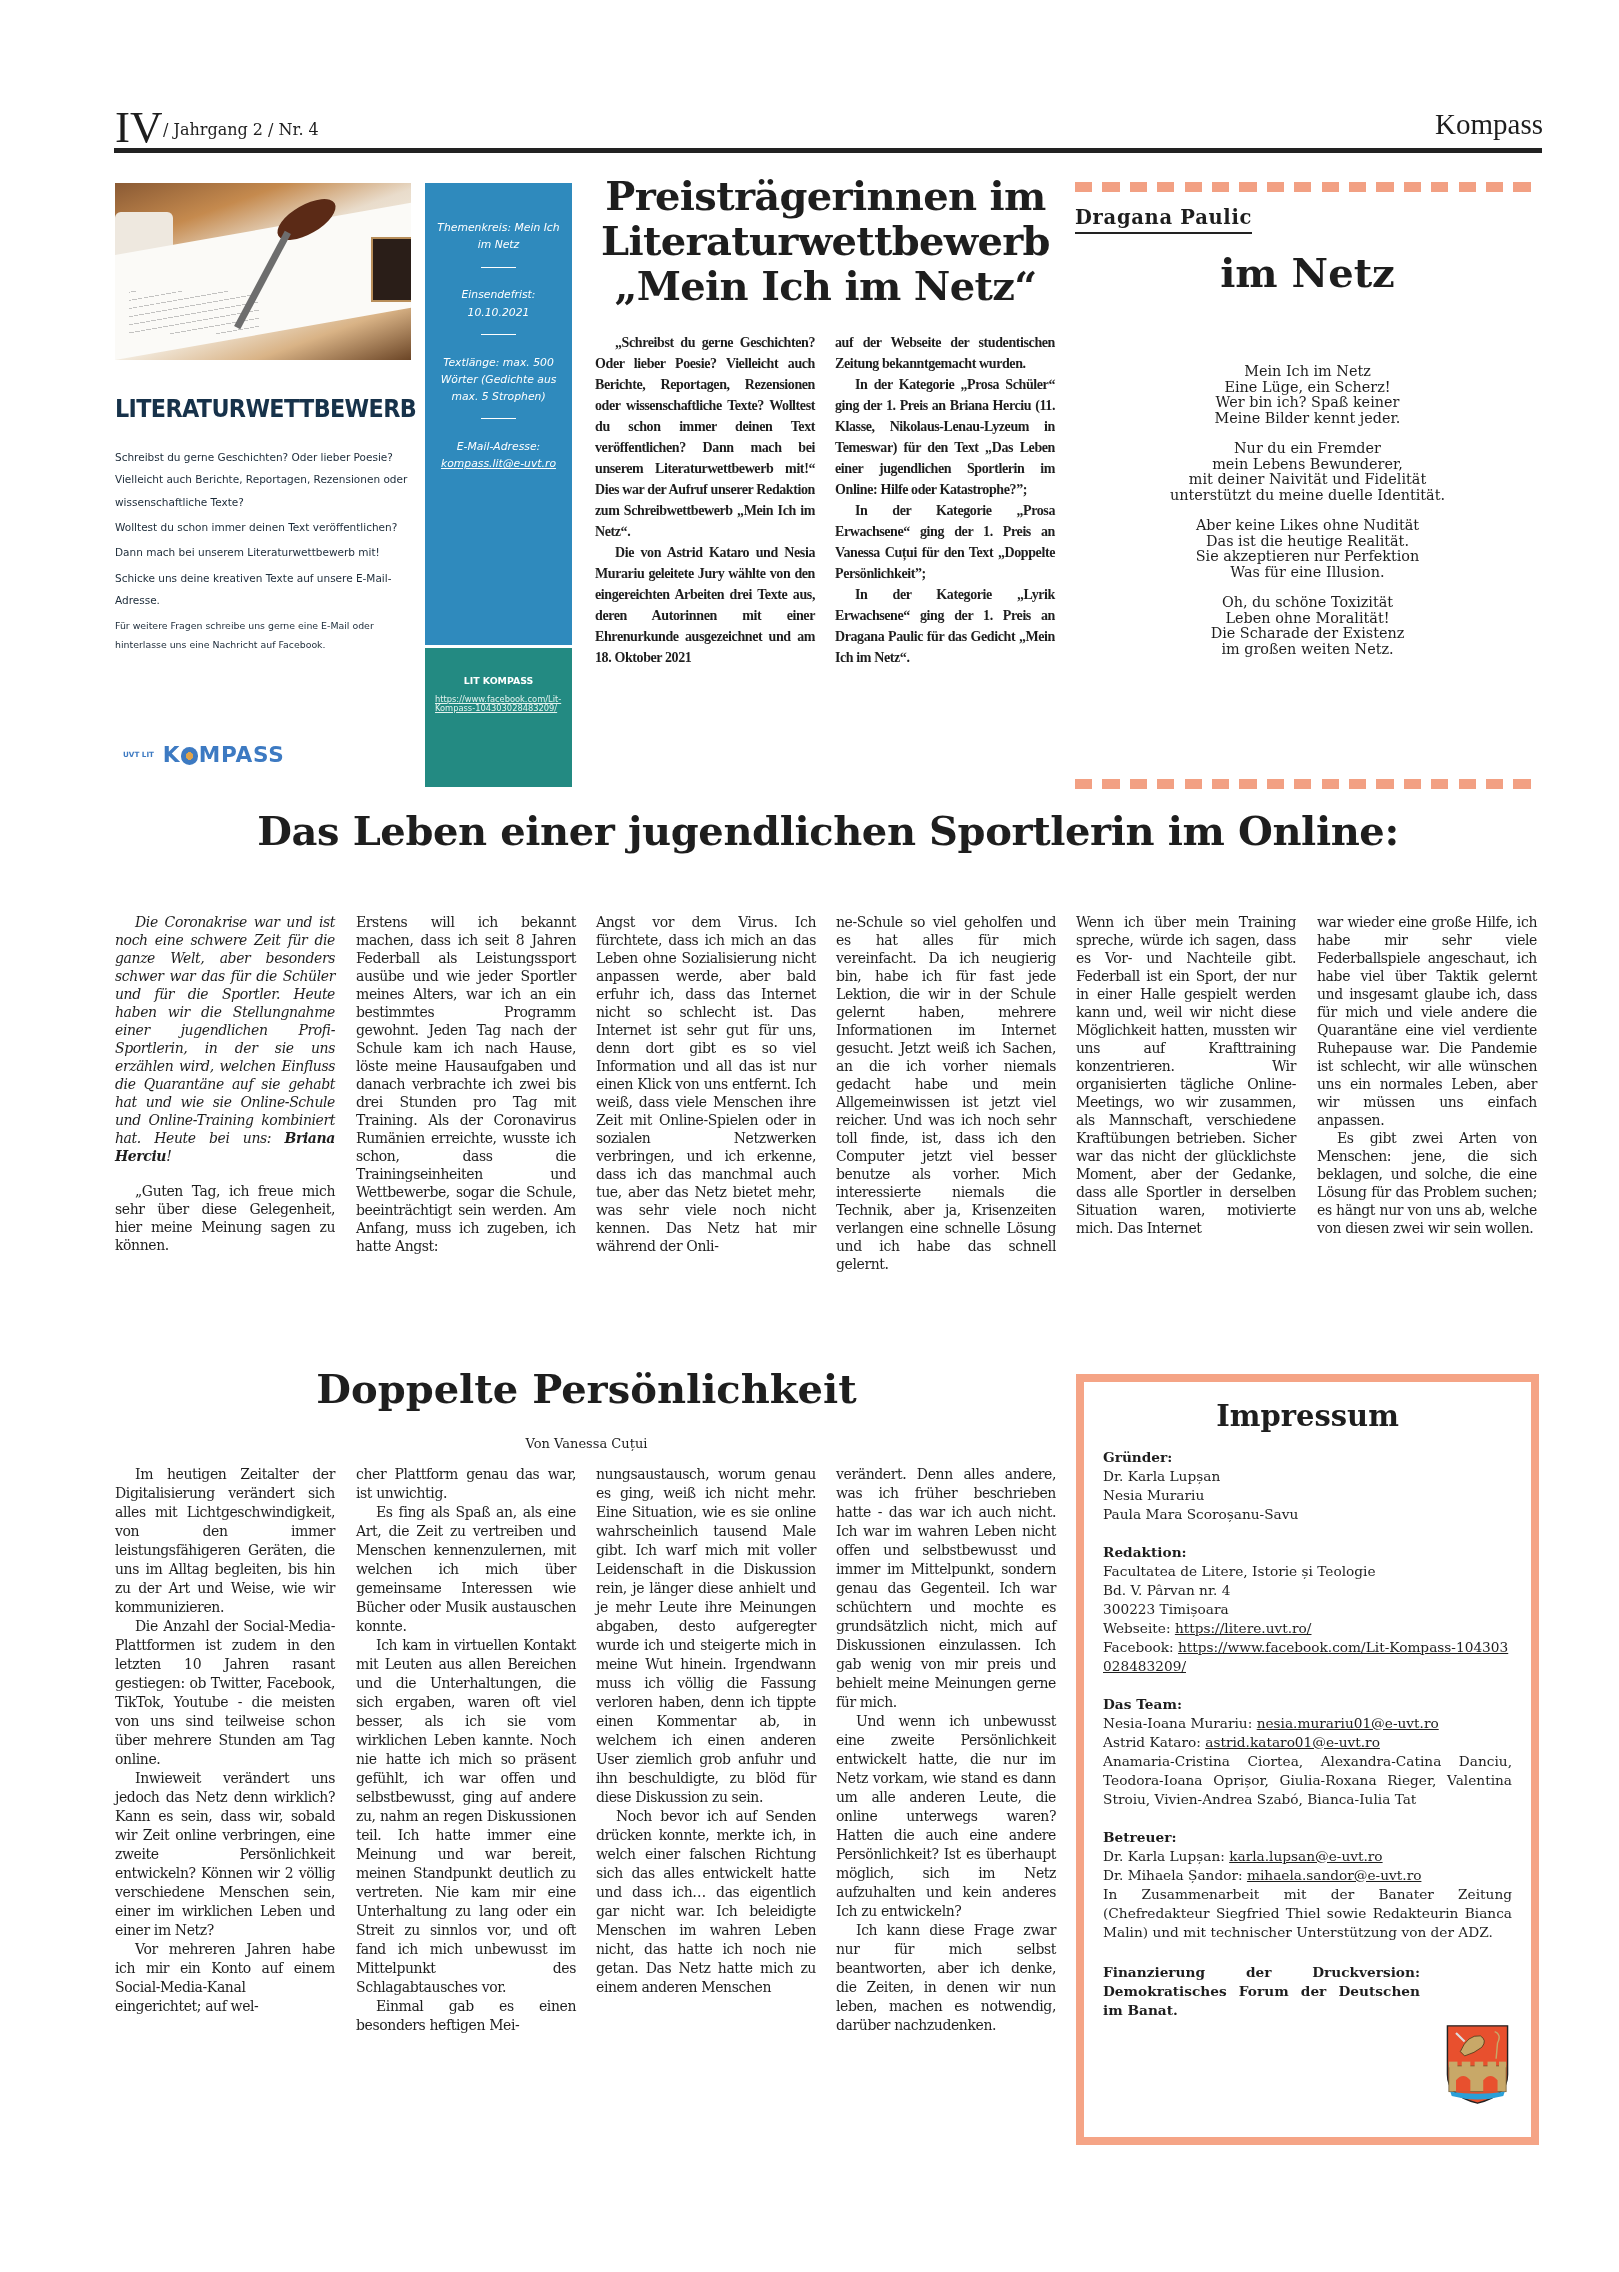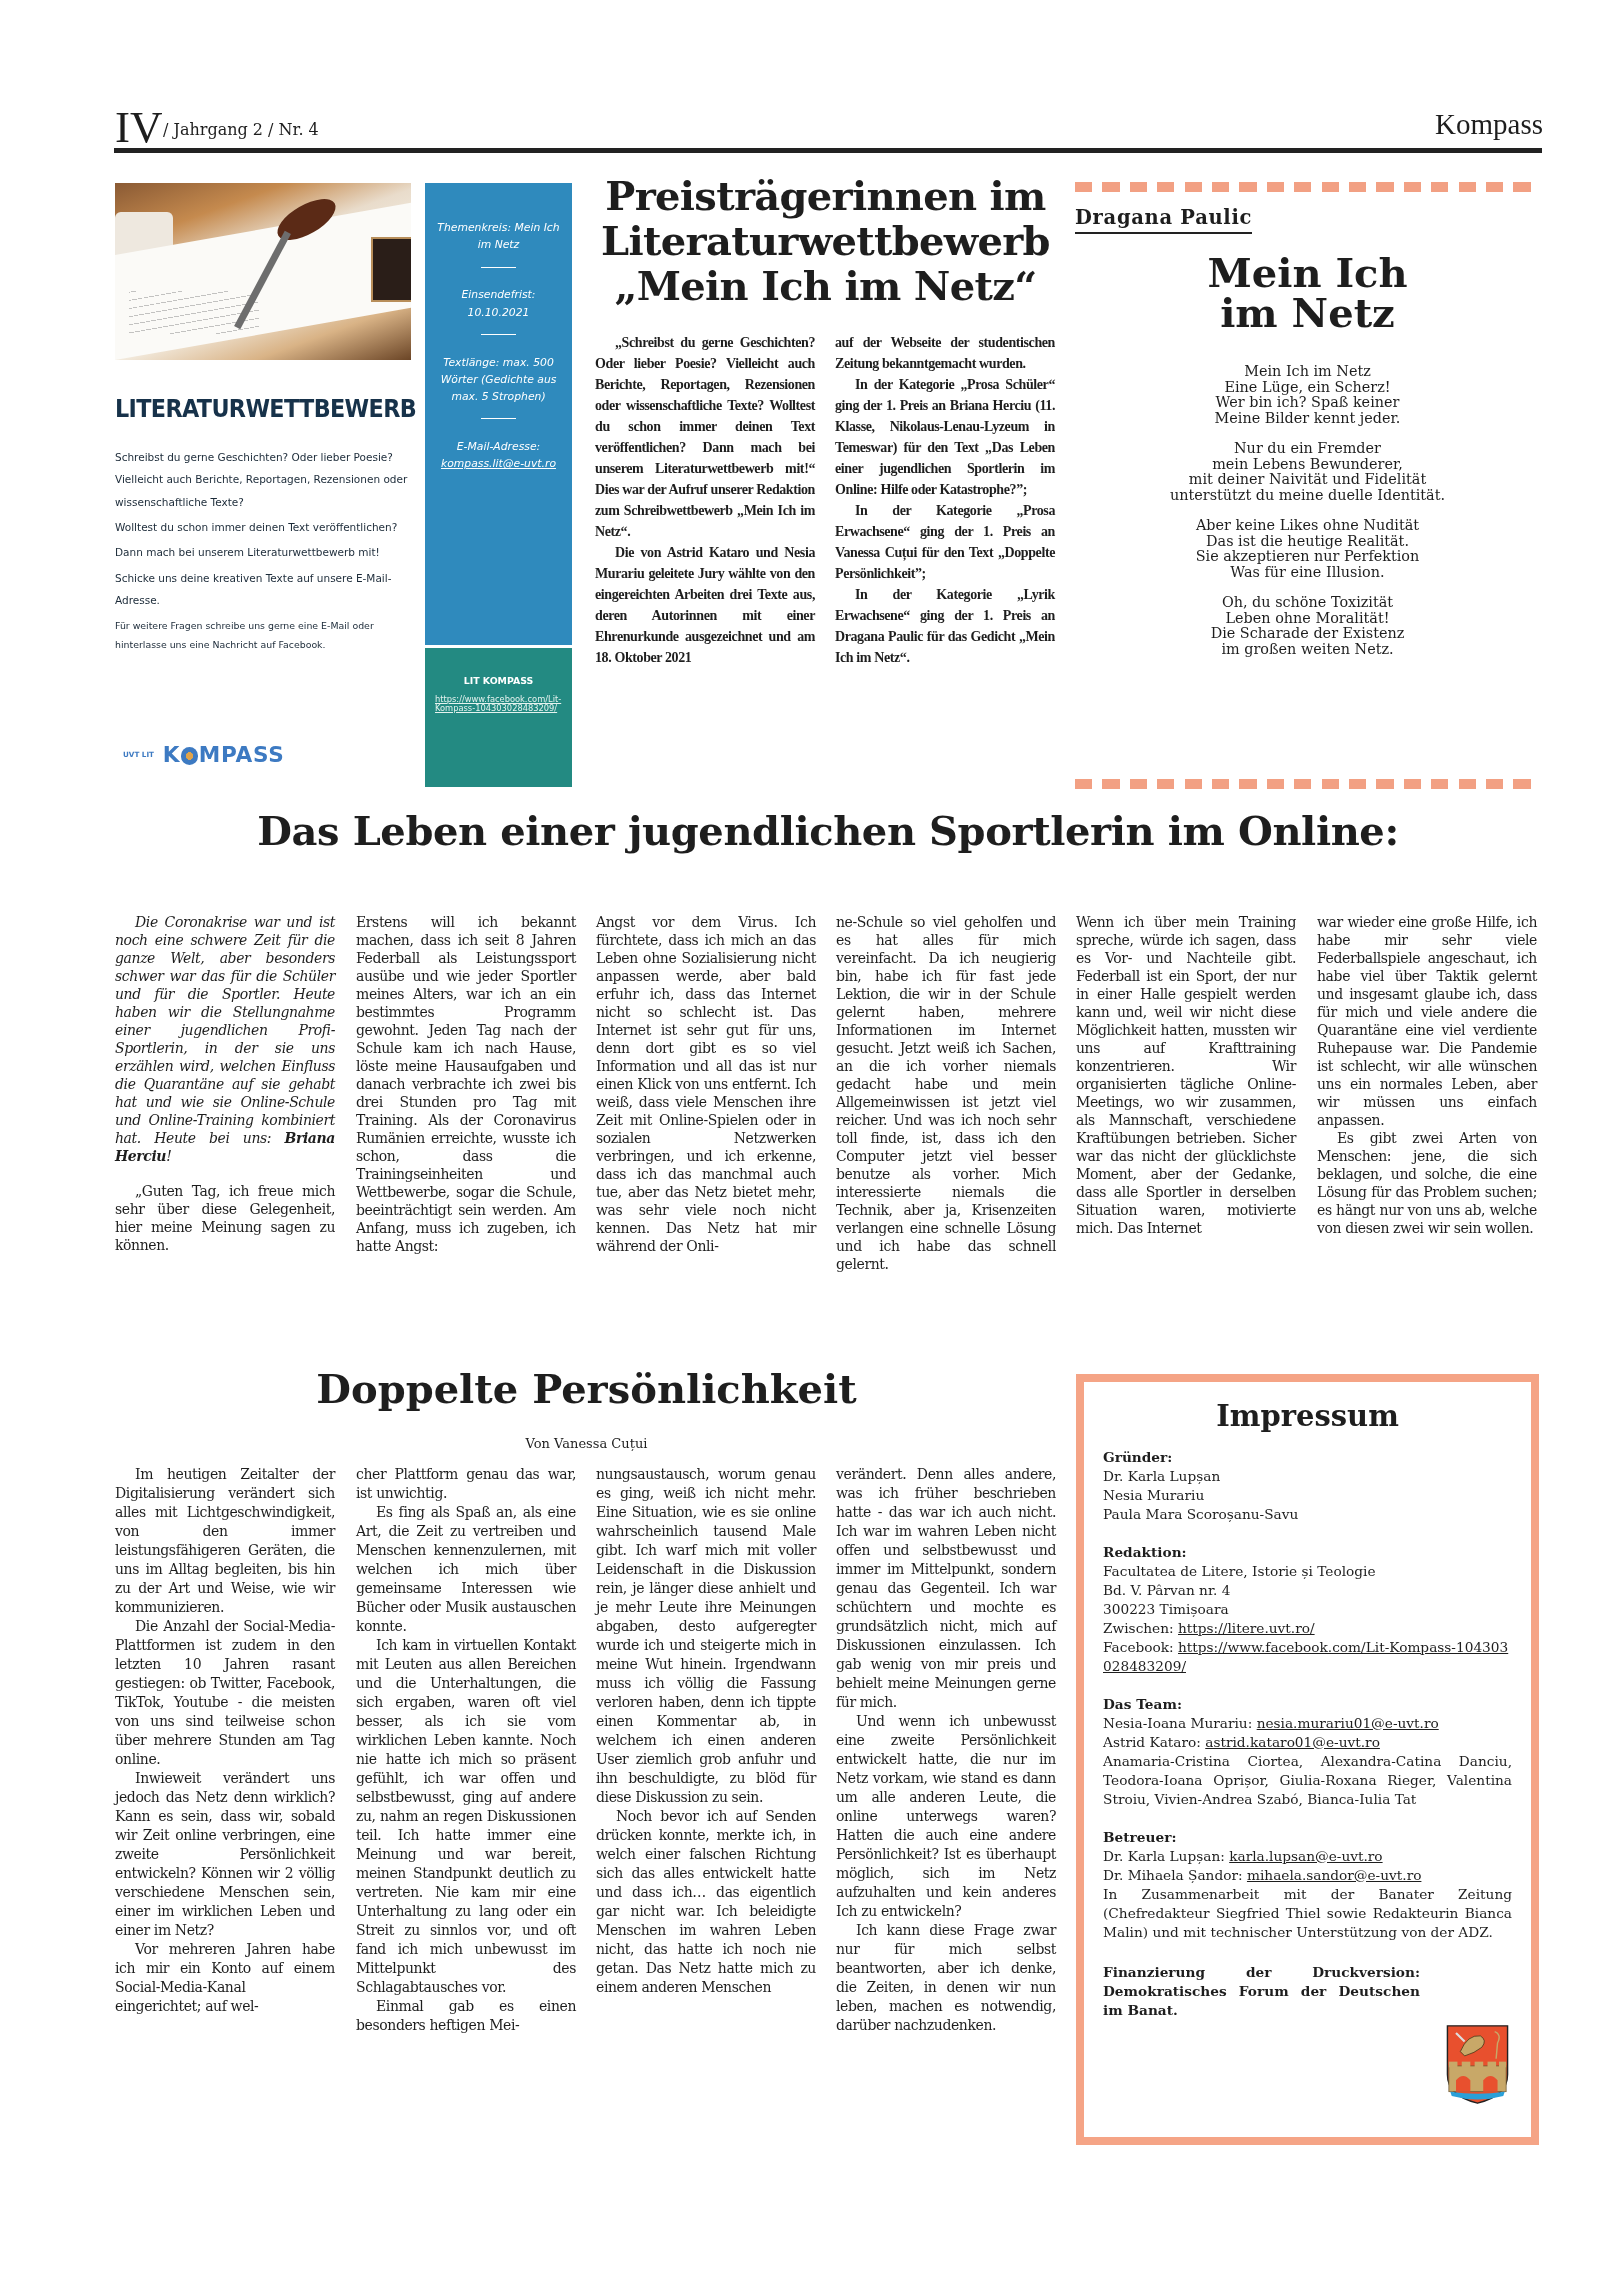--- a/index.html
+++ b/index.html
@@ -135,21 +135,20 @@
 <div class="abs pt-col" style="left:835px;">
   <p class="ni">auf der Webseite der studentischen Zeitung bekanntgemacht wurden.</p>
   <p>In der Kategorie „Prosa Schüler“ ging der 1. Preis an Briana Herciu (11. Klasse, Nikolaus-Lenau-Lyzeum in Temeswar) für den Text „Das Leben einer jugendlichen Sportlerin im Online: Hilfe oder Katastrophe?”;</p>
   <p>In der Kategorie „Prosa Erwachsene“ ging der 1. Preis an Vanessa Cuțui für den Text „Doppelte Persönlichkeit”;</p>
   <p>In der Kategorie „Lyrik Erwachsene“ ging der 1. Preis an Dragana Paulic für das Gedicht „Mein Ich im Netz“.</p>
 </div>
 
 <div class="abs dash" style="top:182px;"></div>
 <div class="abs poem-author">Dragana Paulic</div>
 <div class="abs poem-title">
-  <div>Mein Ich</div>
   <div>im Netz</div>
 </div>
 <div class="abs poem-body">
   <div class="st">
     <div>Mein Ich im Netz</div>
     <div>Eine Lüge, ein Scherz!</div>
     <div>Wer bin ich? Spaß keiner</div>
     <div>Meine Bilder kennt jeder.</div>
   </div>
   <div class="st">
@@ -229,21 +228,21 @@
       <div class="h">Gründer:</div>
       <div>Dr. Karla Lupșan</div>
       <div>Nesia Murariu</div>
       <div>Paula Mara Scoroșanu-Savu</div>
     </div>
     <div class="sec">
       <div class="h">Redaktion:</div>
       <div>Facultatea de Litere, Istorie și Teologie</div>
       <div>Bd. V. Pârvan nr. 4</div>
       <div>300223 Timișoara</div>
-      <div><span>Zwischen:</span> <a>https://litere.uvt.ro/</a></div>
+      <div><span>Webseite:</span> <a>https://litere.uvt.ro/</a></div>
       <div style="word-break:break-all;"><span>Facebook:</span> <a>https://www.facebook.com/Lit-Kompass-104303028483209/</a></div>
     </div>
     <div class="sec">
       <div class="h">Das Team:</div>
       <div><span>Nesia-Ioana Murariu:</span> <a>nesia.murariu01@e-uvt.ro</a></div>
       <div><span>Astrid Kataro:</span> <a>astrid.kataro01@e-uvt.ro</a></div>
       <div class="just">Anamaria-Cristina Ciortea, Alexandra-Catina Danciu, Teodora-Ioana Oprișor, Giulia-Roxana Rieger, Valentina Stroiu, Vivien-Andrea Szabó, Bianca-Iulia Tat</div>
     </div>
     <div class="sec">
       <div class="h">Betreuer:</div>

